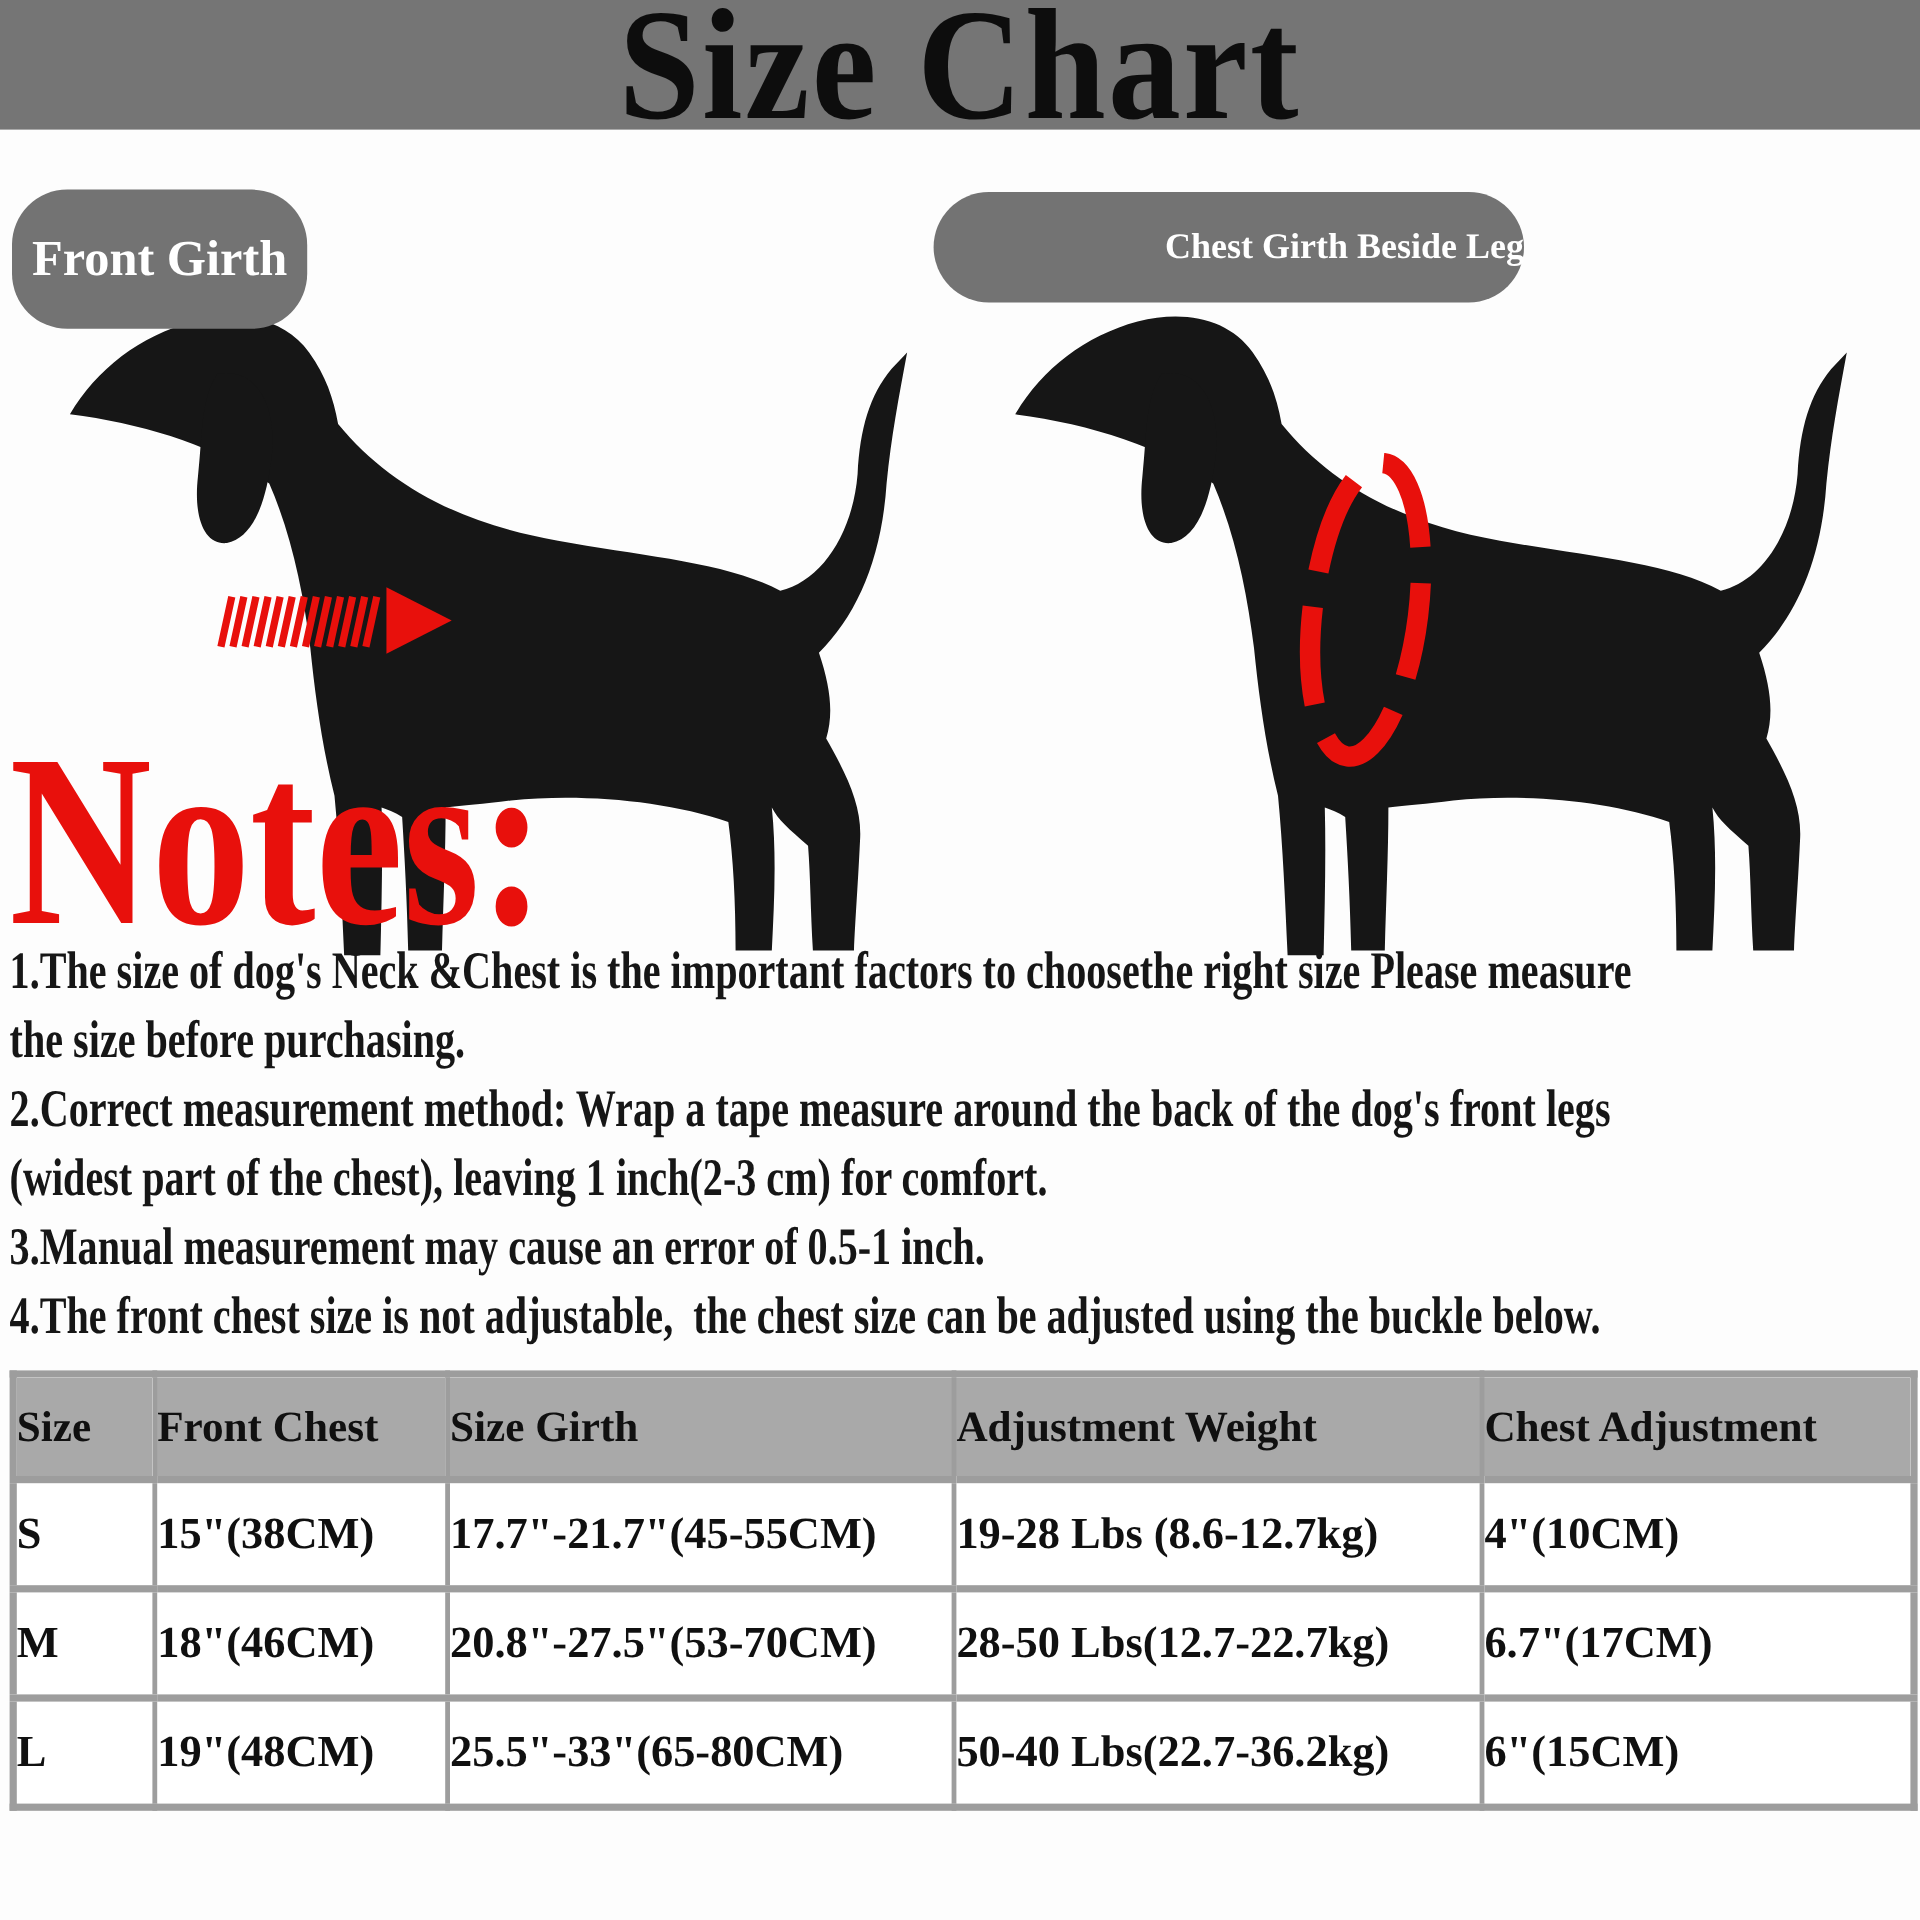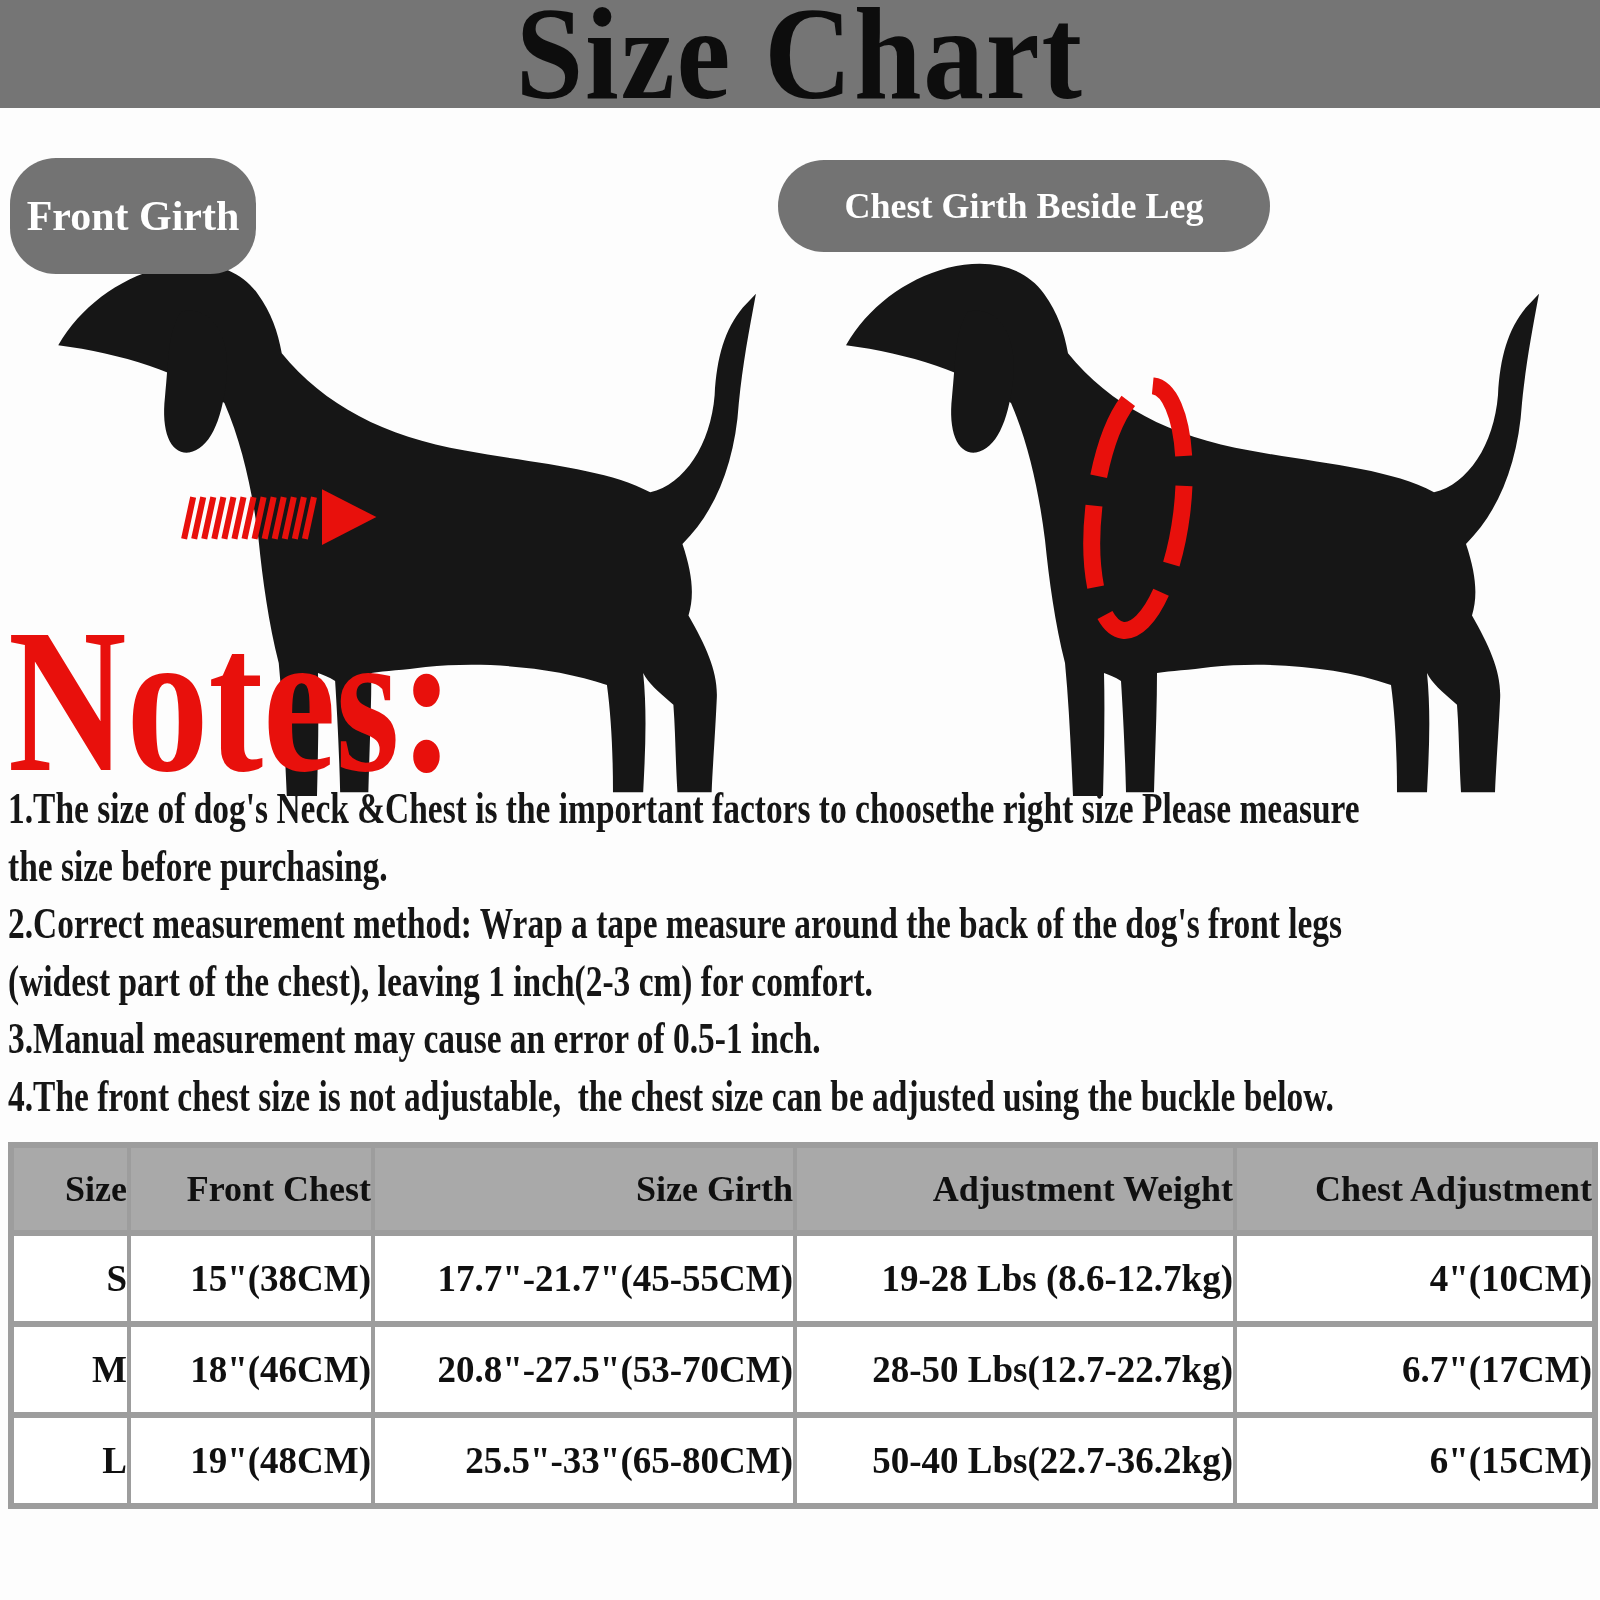--- a/index.html
+++ b/index.html
@@ -16,41 +16,41 @@
   .title-band .title{
     font-size:132px;font-weight:700;color:#0d0d0d;letter-spacing:2px;line-height:1;
     transform:scaleX(0.92);transform-origin:50% 50%;white-space:pre;
   }
   .pill{
     position:absolute;background:#737373;color:#ffffff;border-radius:46px;
     display:flex;align-items:center;justify-content:center;
     font-weight:700;white-space:pre;
   }
   .pill-left{left:10px;top:158px;width:246px;height:116px;font-size:42px;}
-  .pill-right{left:778px;top:160px;width:492px;height:92px;font-size:36px;}
+  .pill-right{left:778px;top:160px;width:492px;height:92px;font-size:30px;justify-content:flex-end;}
   .dog-svg{position:absolute;}
   .notes-heading{
     position:absolute;left:8px;top:598px;z-index:5;
     color:#e8100c;font-weight:700;font-size:205px;line-height:1;
     transform:scaleX(0.80);transform-origin:0 0;white-space:pre;
   }
   .notes-block{position:absolute;left:8px;top:780px;z-index:5;}
   .note-line{
     font-size:44px;font-weight:700;color:#161616;line-height:57.5px;height:57.5px;
     white-space:pre;transform:scaleX(0.76);transform-origin:0 50%;
   }
   .size-table{
     position:absolute;left:8px;top:1142px;width:1584px;z-index:4;
     border-collapse:collapse;table-layout:fixed;
     background:#ffffff;
     border:6px solid #9d9d9d;
   }
   .size-table th,.size-table td{
     border-left:4px solid #9d9d9d;border-top:6px solid #9d9d9d;
-    text-align:right;vertical-align:middle;
+    text-align:left;vertical-align:middle;
     font-weight:700;color:#101010;white-space:pre;
     padding:0;overflow:hidden;
   }
   .size-table th{background:#a9a9a9;height:82px;font-size:36px;}
   .size-table td{background:#ffffff;height:85px;font-size:37px;}
   .size-table th:first-child,.size-table td:first-child{border-left:none;}
   .size-table thead th{border-top:none;}
 </style>
 </head>
 <body>

